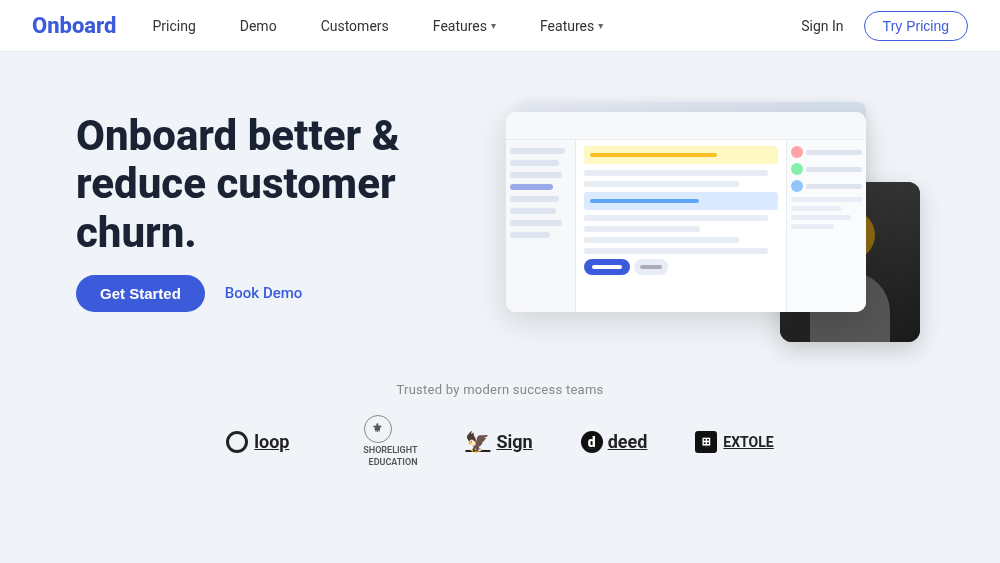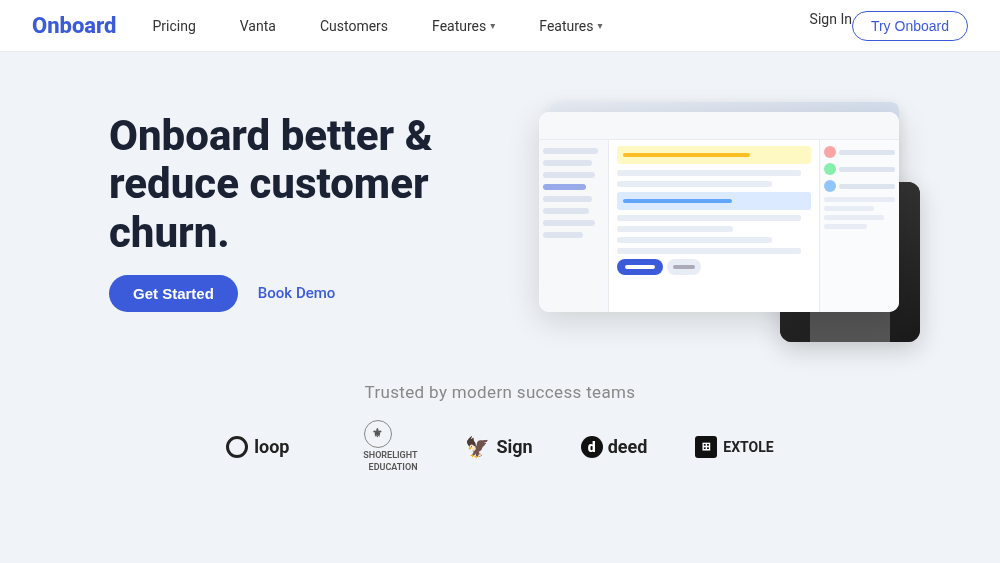--- a/index.html
+++ b/index.html
@@ -42,21 +42,22 @@
       align-items: center;
       gap: 4px;
       white-space: nowrap;
     }
     .nav-link .chevron {
       font-size: 10px;
       color: #666;
     }
     .nav-actions {
       display: flex;
-      align-items: flex-start;
+      align-items: center;
+      gap: 20px;
       margin-left: 33px;
     }
     .sign-in {
       font-size: 14px;
       color: #333;
       cursor: pointer;
     }
     .try-onboard-btn {
       border: 1.5px solid #3b5bdb;
       color: #3b5bdb;
@@ -65,21 +66,21 @@
       padding: 6px 18px;
       font-size: 14px;
       cursor: pointer;
       font-weight: 500;
     }
 
     
     .hero {
       display: flex;
       align-items: center;
-      padding: 40px 80px 30px 109px;
+      padding: 40px 80px 30px 76px;
       min-height: 310px;
       background: #f0f4f8;
       gap: 40px;
     }
     .hero-text {
       flex: 0 0 380px;
     }
     .hero-title {
       font-size: 42px;
       font-weight: 800;
@@ -277,38 +278,39 @@
     .desk-desk { width: 80px; height: 8px; background: #8899bb; position: absolute; bottom: 10px; }
     .desk-monitor { width: 28px; height: 22px; background: #334; border-radius: 2px; position: absolute; bottom: 18px; right: 0; }
 
     
     .trusted {
       text-align: center;
       padding: 20px 0 16px;
       background: #f0f4f8;
     }
     .trusted-label {
-      font-size: 17px;
+      font-size: 13px;
       color: #888;
       margin-bottom: 18px;
       letter-spacing: 0.02em;
     }
     .logos-row {
       display: flex;
       justify-content: center;
       align-items: center;
       gap: 48px;
     }
     .logo-item {
       display: flex;
       align-items: center;
       gap: 6px;
       color: #222;
       font-weight: 700;
       font-size: 18px;
+      text-decoration: underline;
     }
     .logo-loop-o {
       width: 22px; height: 22px; border-radius: 50%; border: 3px solid #222; display: inline-block;
     }
     .logo-shorelight {
       font-size: 11px;
       font-weight: 600;
       color: #555;
       text-align: center;
       max-width: 80px;
@@ -337,37 +339,37 @@
 </head>
 <body>
 
 <nav>
   <span class="nav-logo">Onboard</span>
   <div class="nav-links">
     <span class="nav-link">
       <span>Pricing</span>
     </span>
     <span class="nav-link">
-      <span>Vanta</span>
+      <span>Demo</span>
     </span>
     <span class="nav-link">
       <span>Customers</span>
     </span>
     <span class="nav-link">
       <span>Features</span>
       <span class="chevron">▾</span>
     </span>
     <span class="nav-link">
       <span>Features</span>
       <span class="chevron">▾</span>
     </span>
   </div>
   <div class="nav-actions">
     <span class="sign-in">Sign In</span>
-    <button class="try-onboard-btn">Try Onboard</button>
+    <button class="try-onboard-btn">Try Pricing</button>
   </div>
 </nav>
 
 <section class="hero">
   <div class="hero-text">
     <h1 class="hero-title">Onboard better &amp; reduce customer churn.</h1>
     <div class="hero-btns">
       <button class="get-started-btn">Get Started</button>
       <span class="book-demo-link">Book Demo</span>
     </div>

